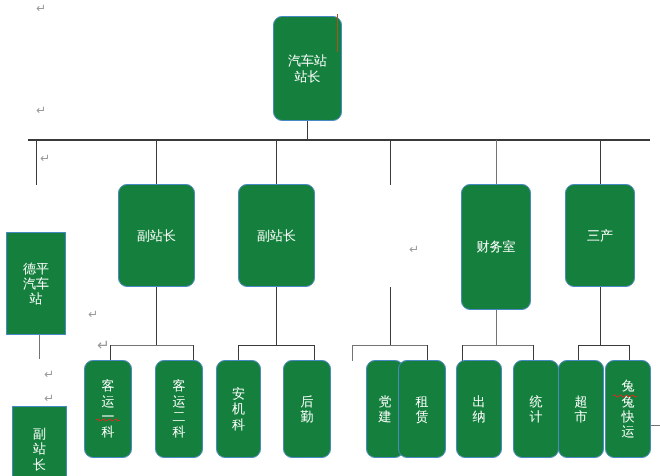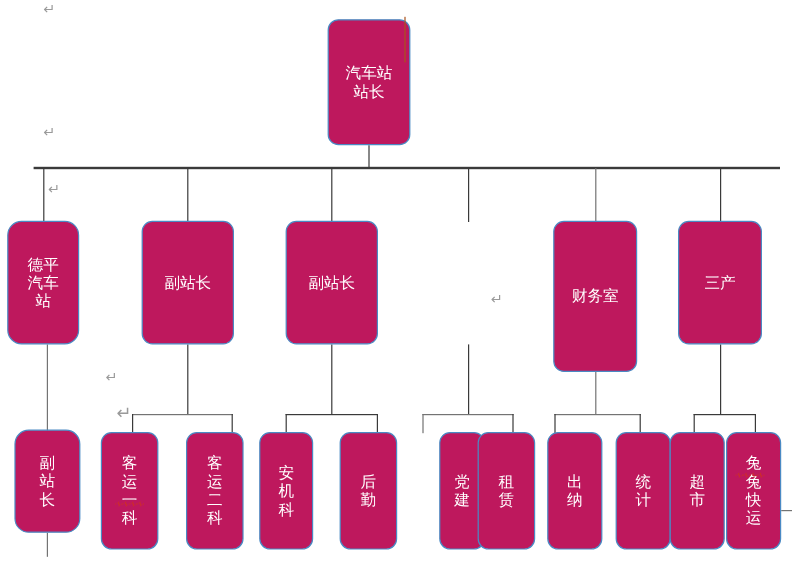--- a/index.html
+++ b/index.html
@@ -15,21 +15,21 @@
     width: 660px;
     height: 476px;
     background: #ffffff;
     overflow: hidden;
   }
 
   
   .node {
     position: absolute;
     box-sizing: border-box;
-    background: #be185d;
+    background: #15803d;
     border: 1px solid #4A8AC4;
     border-radius: 9px;
     color: #ffffff;
     display: flex;
     align-items: center;
     justify-content: center;
     text-align: center;
     line-height: 1.18;
     font-size: 13px;
     letter-spacing: 0px;
@@ -37,21 +37,22 @@
   }
   .node .txt {
     display: block;
     white-space: pre-line;
     padding: 0 1px;
   }
   .node.sq-top    { border-radius: 9px; }
 
   
   .node.flat {
-    border-radius: 12px;
+    border-radius: 0;
+    margin-top: 48px;
   }
 
   
   .u-blue {
     text-decoration: underline;
     text-decoration-color: #2E5FA3;
     text-underline-offset: 1px;
   }
 
   

